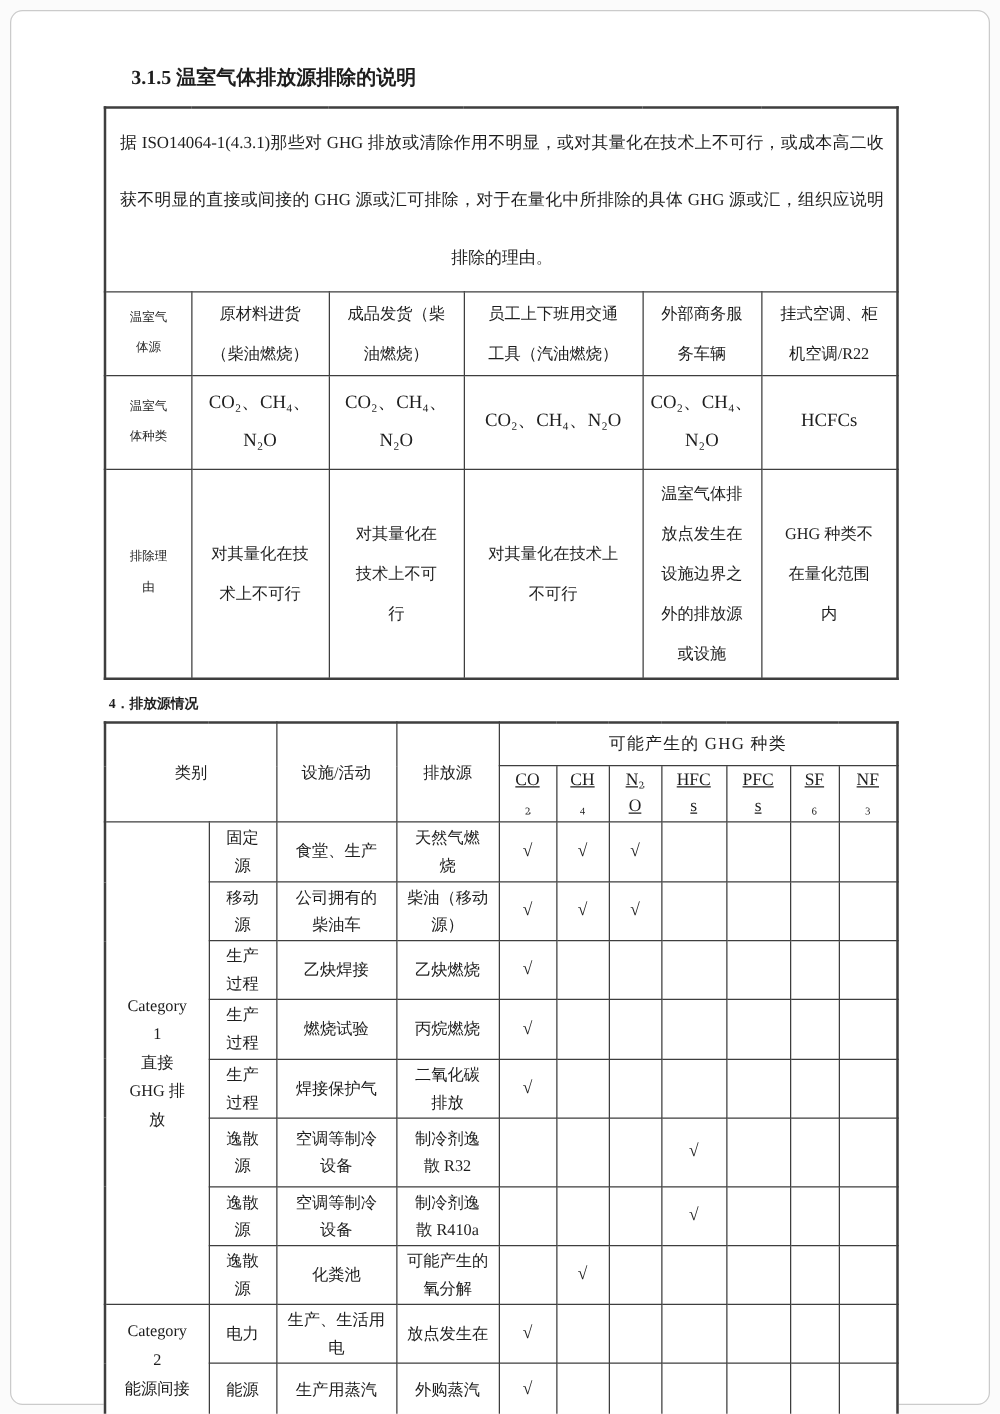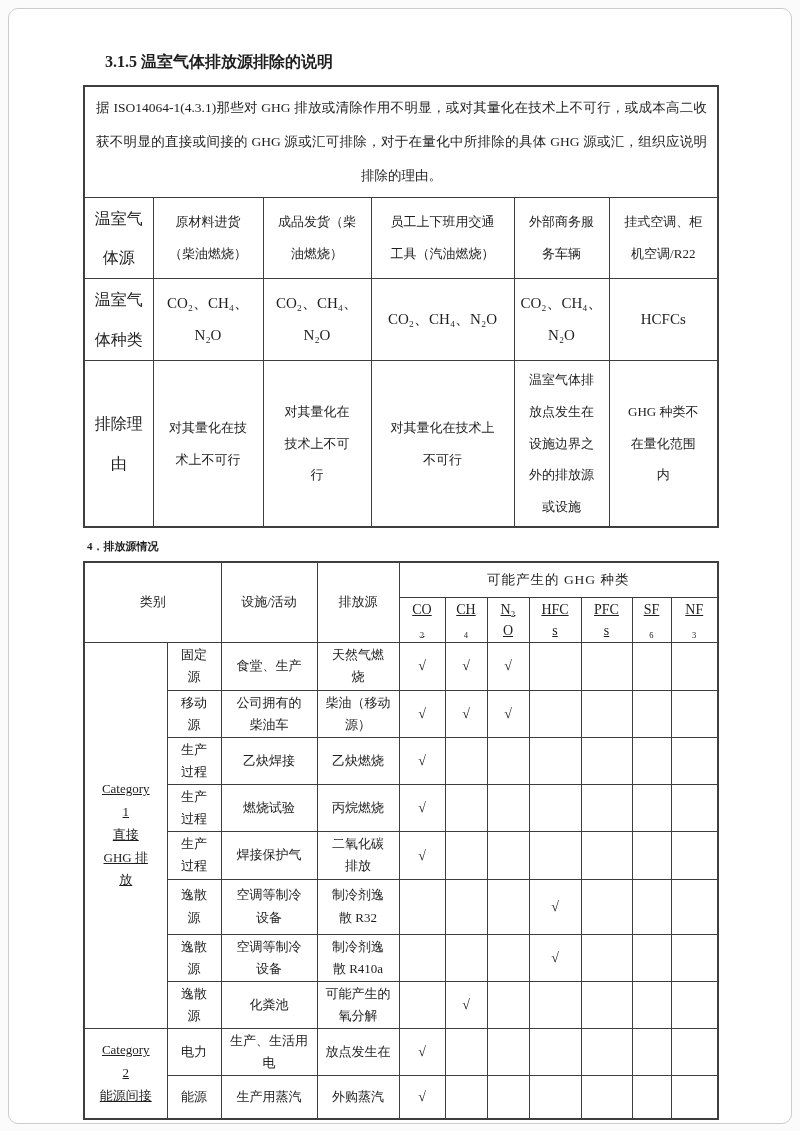--- a/index.html
+++ b/index.html
@@ -43,30 +43,30 @@
     white-space:pre-line;
     padding:1px 2px;
     font-size:13px;
     overflow:hidden;
   }
   .t1 td{line-height:2.45;}
   .t1 .intro{
     text-align:justify;
     text-align-last:center;
     white-space:normal;
-    line-height:34px;
+    line-height:46px;
     padding:4px 10px 4px 11px;
     font-size:13.5px;
   }
   .t1 .species{font-size:15px;line-height:2.1;}
-  .t1 .lbl{font-size:16px;line-height:2.45;}
+  .t1 .lbl{font-size:10px;line-height:2.45;}
   .t2 td{line-height:1.7;}
   .t2 .ghg{font-size:13.5px;letter-spacing:1px;}
   .t2 .gas{font-size:14px;line-height:1.5;text-decoration:underline;}
-  .t2 .cat{font-size:13px;line-height:1.75;text-decoration:underline;}
+  .t2 .cat{font-size:13px;line-height:1.75;}
   .t2 .chk{font-size:14px;}
 </style>
 </head>
 <body>
 
 <div class="page-card"></div>
 
 <div class="content">
 
   <div class="h-351">3.1.5 温室气体排放源排除的说明</div>

